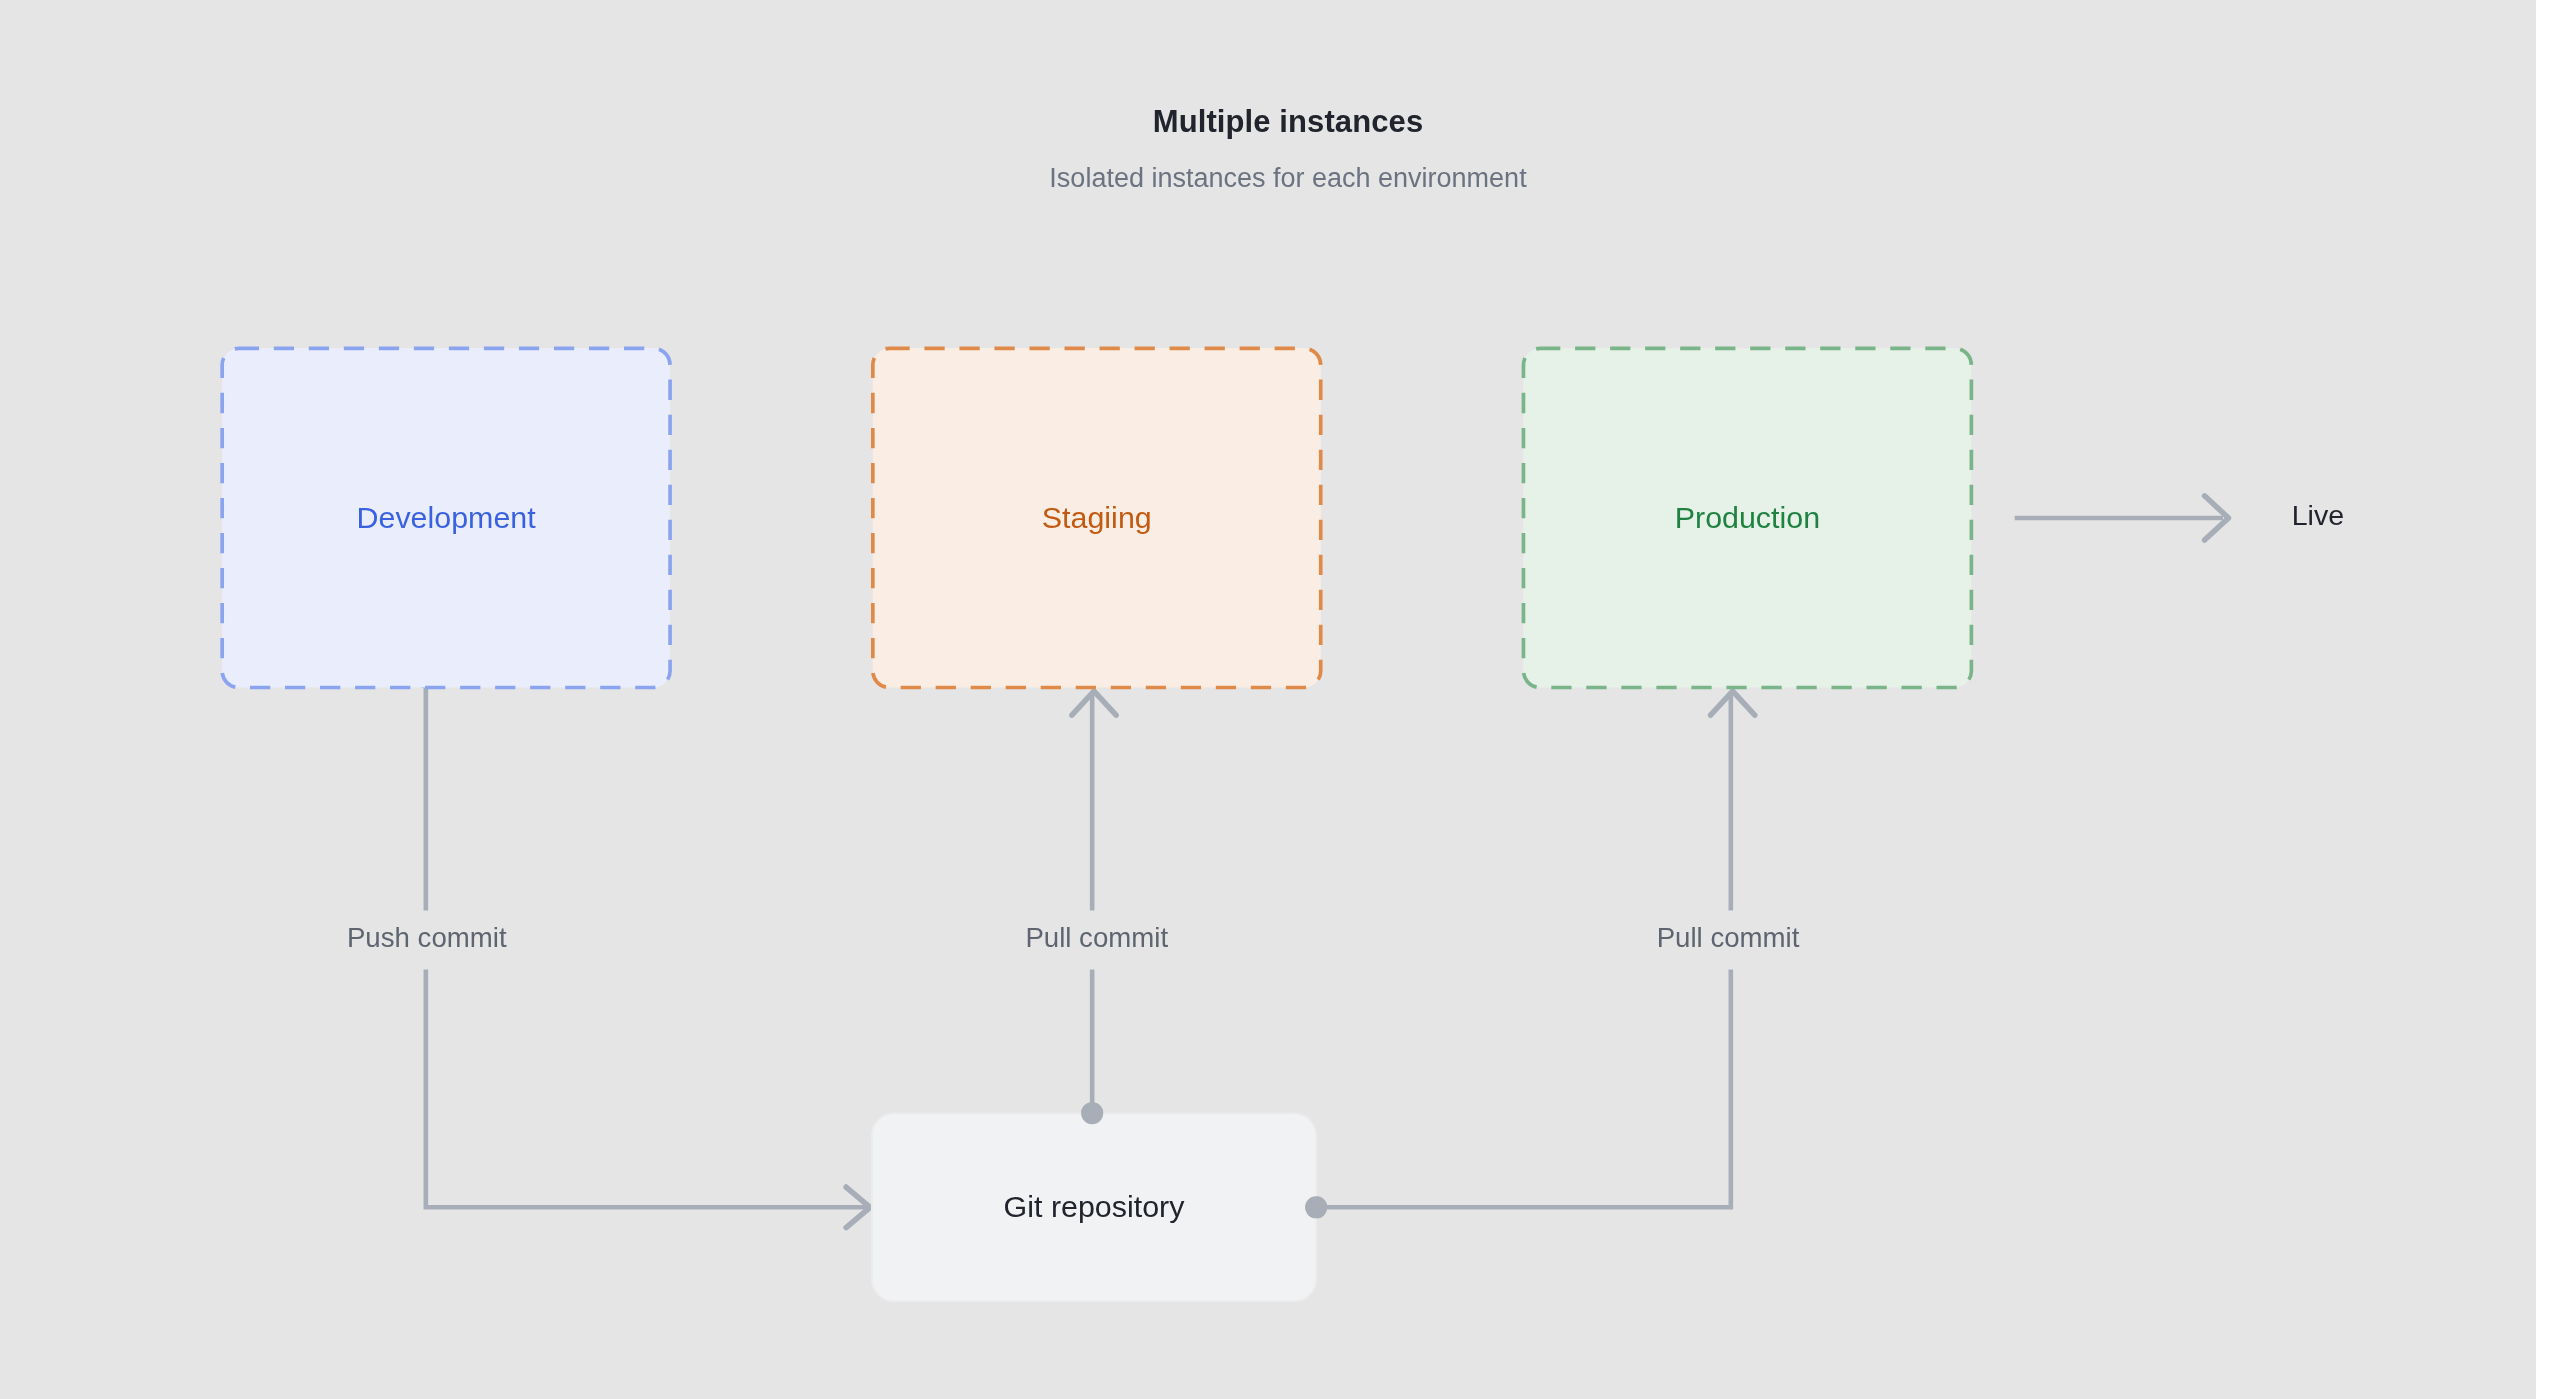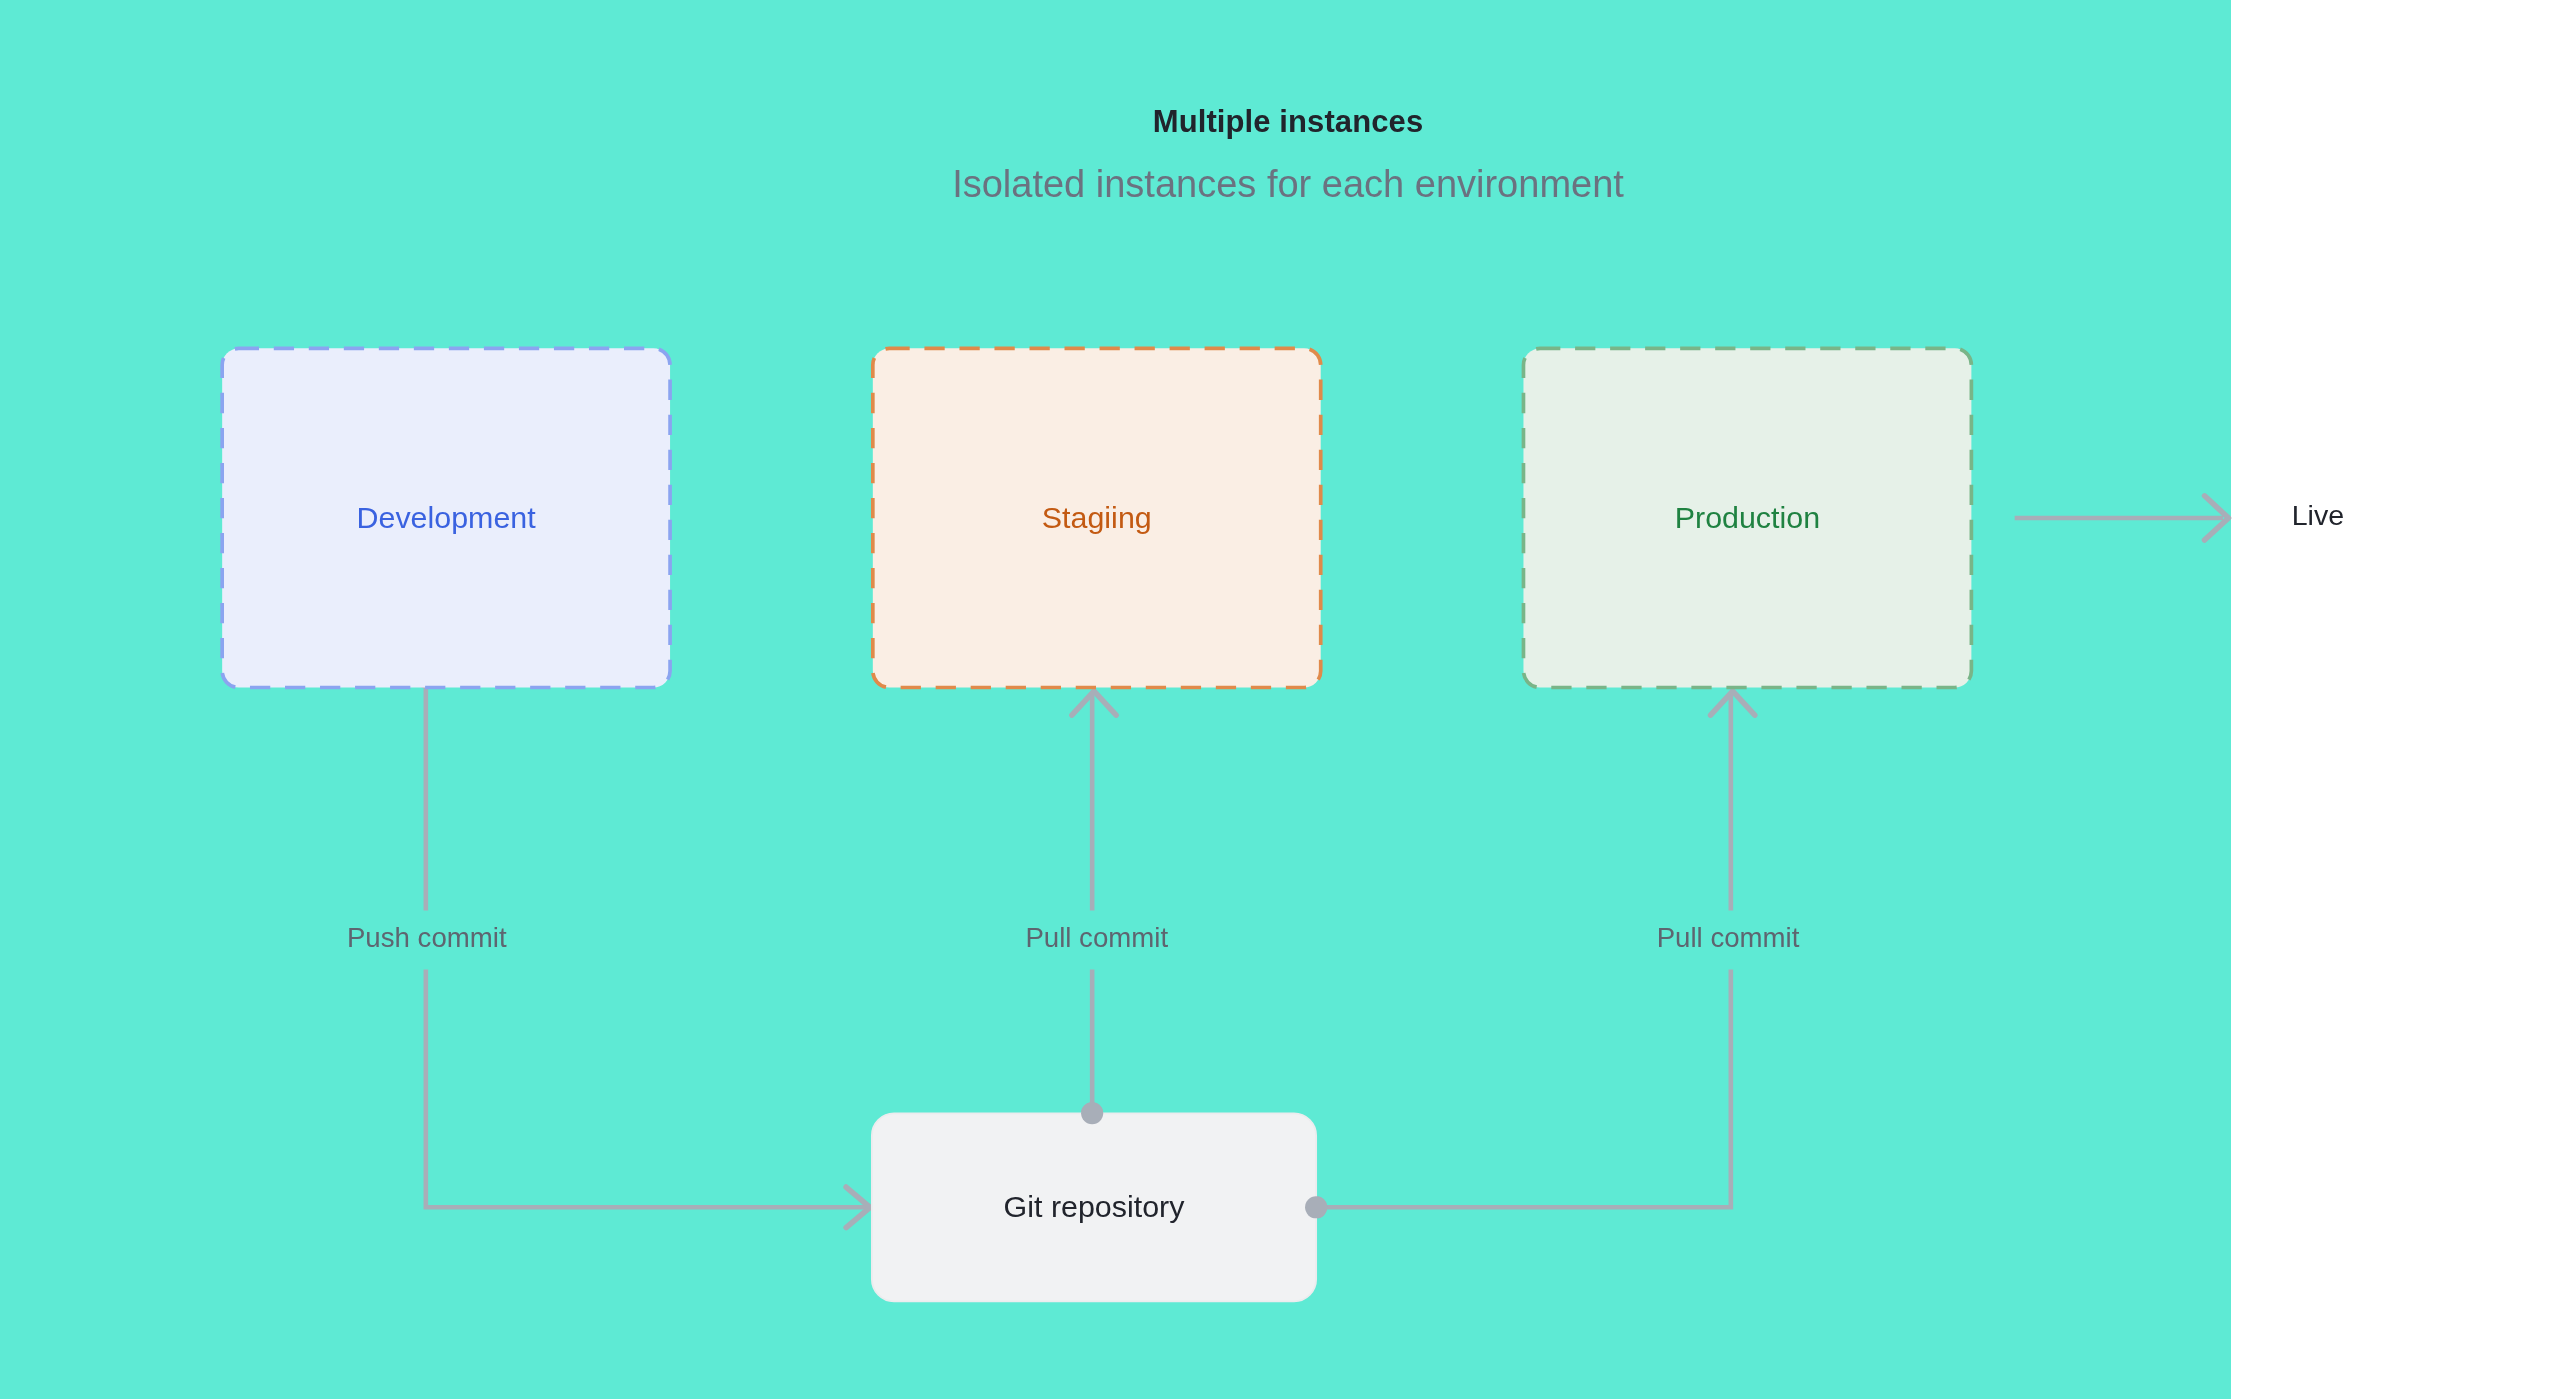--- a/index.html
+++ b/index.html
@@ -8,44 +8,44 @@
     background: #ffffff;
   }
   body {
     width: 2576px;
     height: 1399px;
     font-family: "Liberation Sans", sans-serif;
     overflow: hidden;
   }
   #diagram-root {
     position: relative;
-    width: 2231px;
+    width: 2536px;
     height: 1399px;
-    background: #5eead4;
+    background: #e5e5e5;
   }
   .header {
     position: absolute;
     top: 0;
     left: 0;
     width: 2576px;
     text-align: center;
   }
   .diagram-title {
     margin: 0;
     padding-top: 103px;
     font-size: 31px;
     font-weight: 700;
     color: #21242c;
     letter-spacing: 0.1px;
     line-height: 1.2;
   }
   .diagram-subtitle {
     margin: 0;
     padding-top: 22px;
-    font-size: 38px;
+    font-size: 27px;
     font-weight: 400;
     color: #6b7280;
     line-height: 1.2;
   }
   svg.canvas {
     position: absolute;
     top: 0;
     left: 0;
     width: 2576px;
     height: 1399px;

